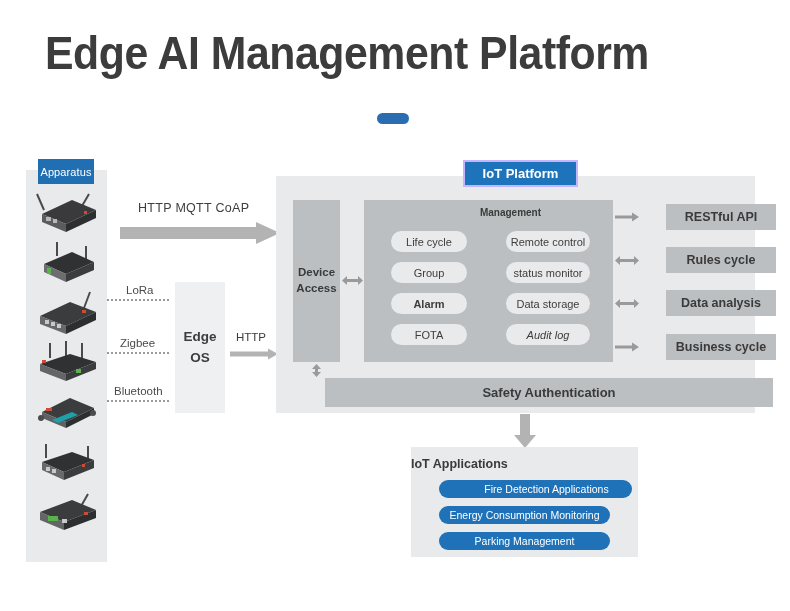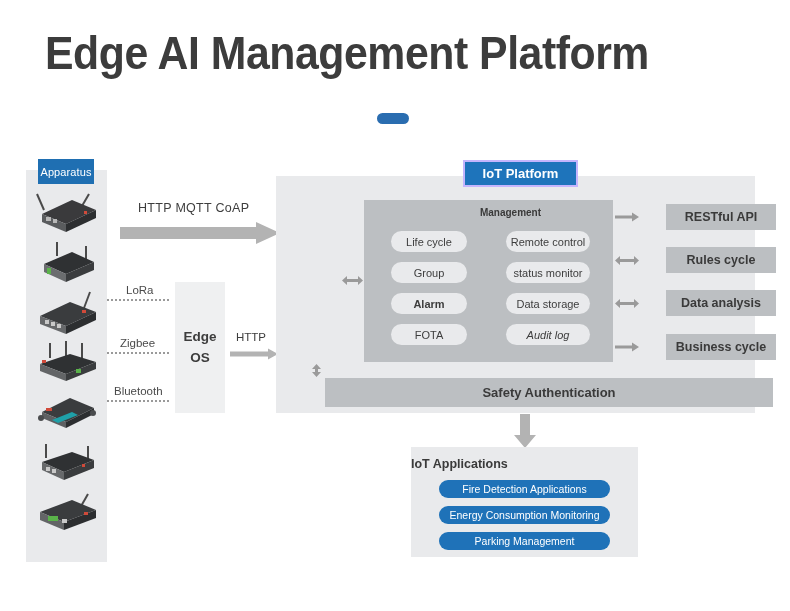--- a/index.html
+++ b/index.html
@@ -412,20 +412,24 @@
   <div class="http-mid">HTTP</div>
   <div class="small-arrow" style="left:230px; top:348px;">
     <svg width="48" height="12" viewBox="0 0 48 12">
       <polygon points="0,3.5 38,3.5 38,0.5 48,6 38,11.5 38,8.5 0,8.5" fill="#b3b3b3"></polygon>
     </svg>
   </div>
 
   <div class="platform-panel"></div>
   <div class="platform-badge">IoT Platform</div>
 
+  <div class="device-access">
+    <span>Device</span>
+    <span>Access</span>
+  </div>
 
   <div class="small-arrow" style="left:342px; top:275px;">
     <svg width="21" height="11" viewBox="0 0 21 11">
       <polygon points="0,5.5 5,1 5,4 16,4 16,1 21,5.5 16,10 16,7 5,7 5,10" fill="#9a9a9a"></polygon>
     </svg>
   </div>
 
   <div class="small-arrow" style="left:311px; top:364px;">
     <svg width="11" height="13" viewBox="0 0 11 13">
       <polygon points="5.5,0 10,5 7,5 7,8 10,8 5.5,13 1,8 4,8 4,5 1,5" fill="#9a9a9a"></polygon>
@@ -475,18 +479,18 @@
   <div class="safety">Safety Authentication</div>
 
   <div class="down-arrow">
     <svg viewBox="0 0 22 34" preserveAspectRatio="none">
       <polygon points="6,0 16,0 16,21 22,21 11,34 0,21 6,21" fill="#b3b3b3"></polygon>
     </svg>
   </div>
 
   <div class="apps-panel">
     <div class="apps-title">IoT Applications</div>
-    <div class="app-pill" style="top:33px;">Fire Detection Applications</div>
+    <div class="app-pill" style="top:33px;padding-left:22px;">Fire Detection Applications</div>
     <div class="app-pill" style="top:85px;">Parking Management</div>
     <div class="app-pill" style="top:59px;">Energy Consumption Monitoring</div>
   </div>
 
 </div>
 
 </body></html>

